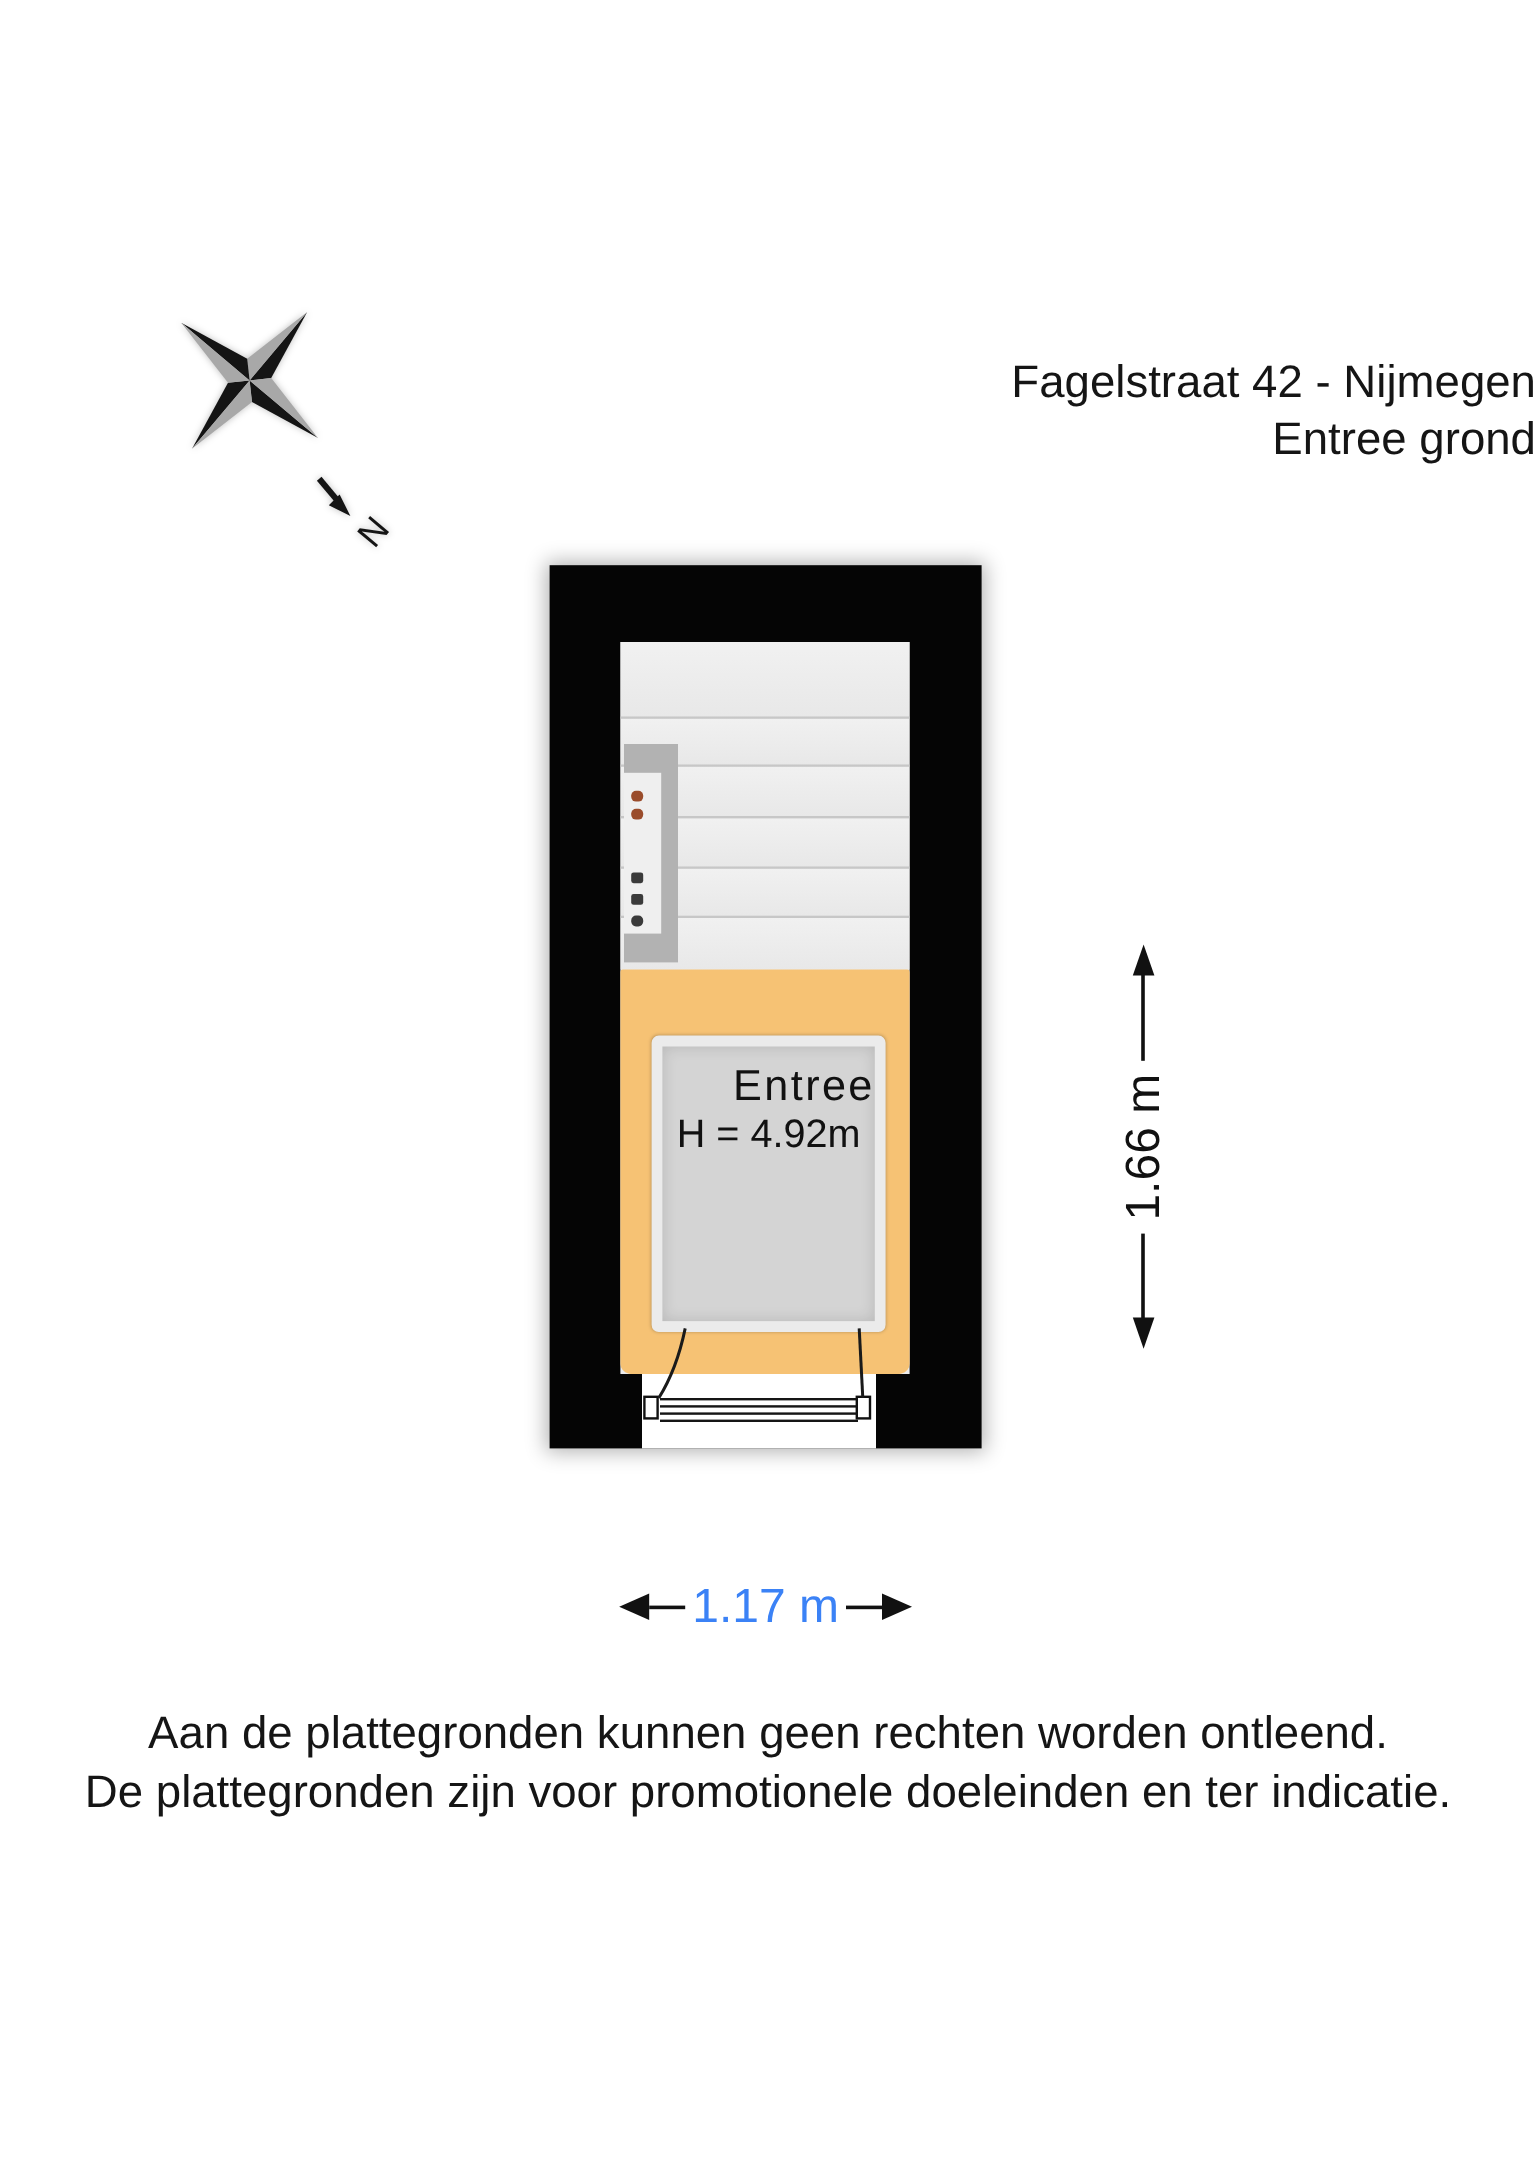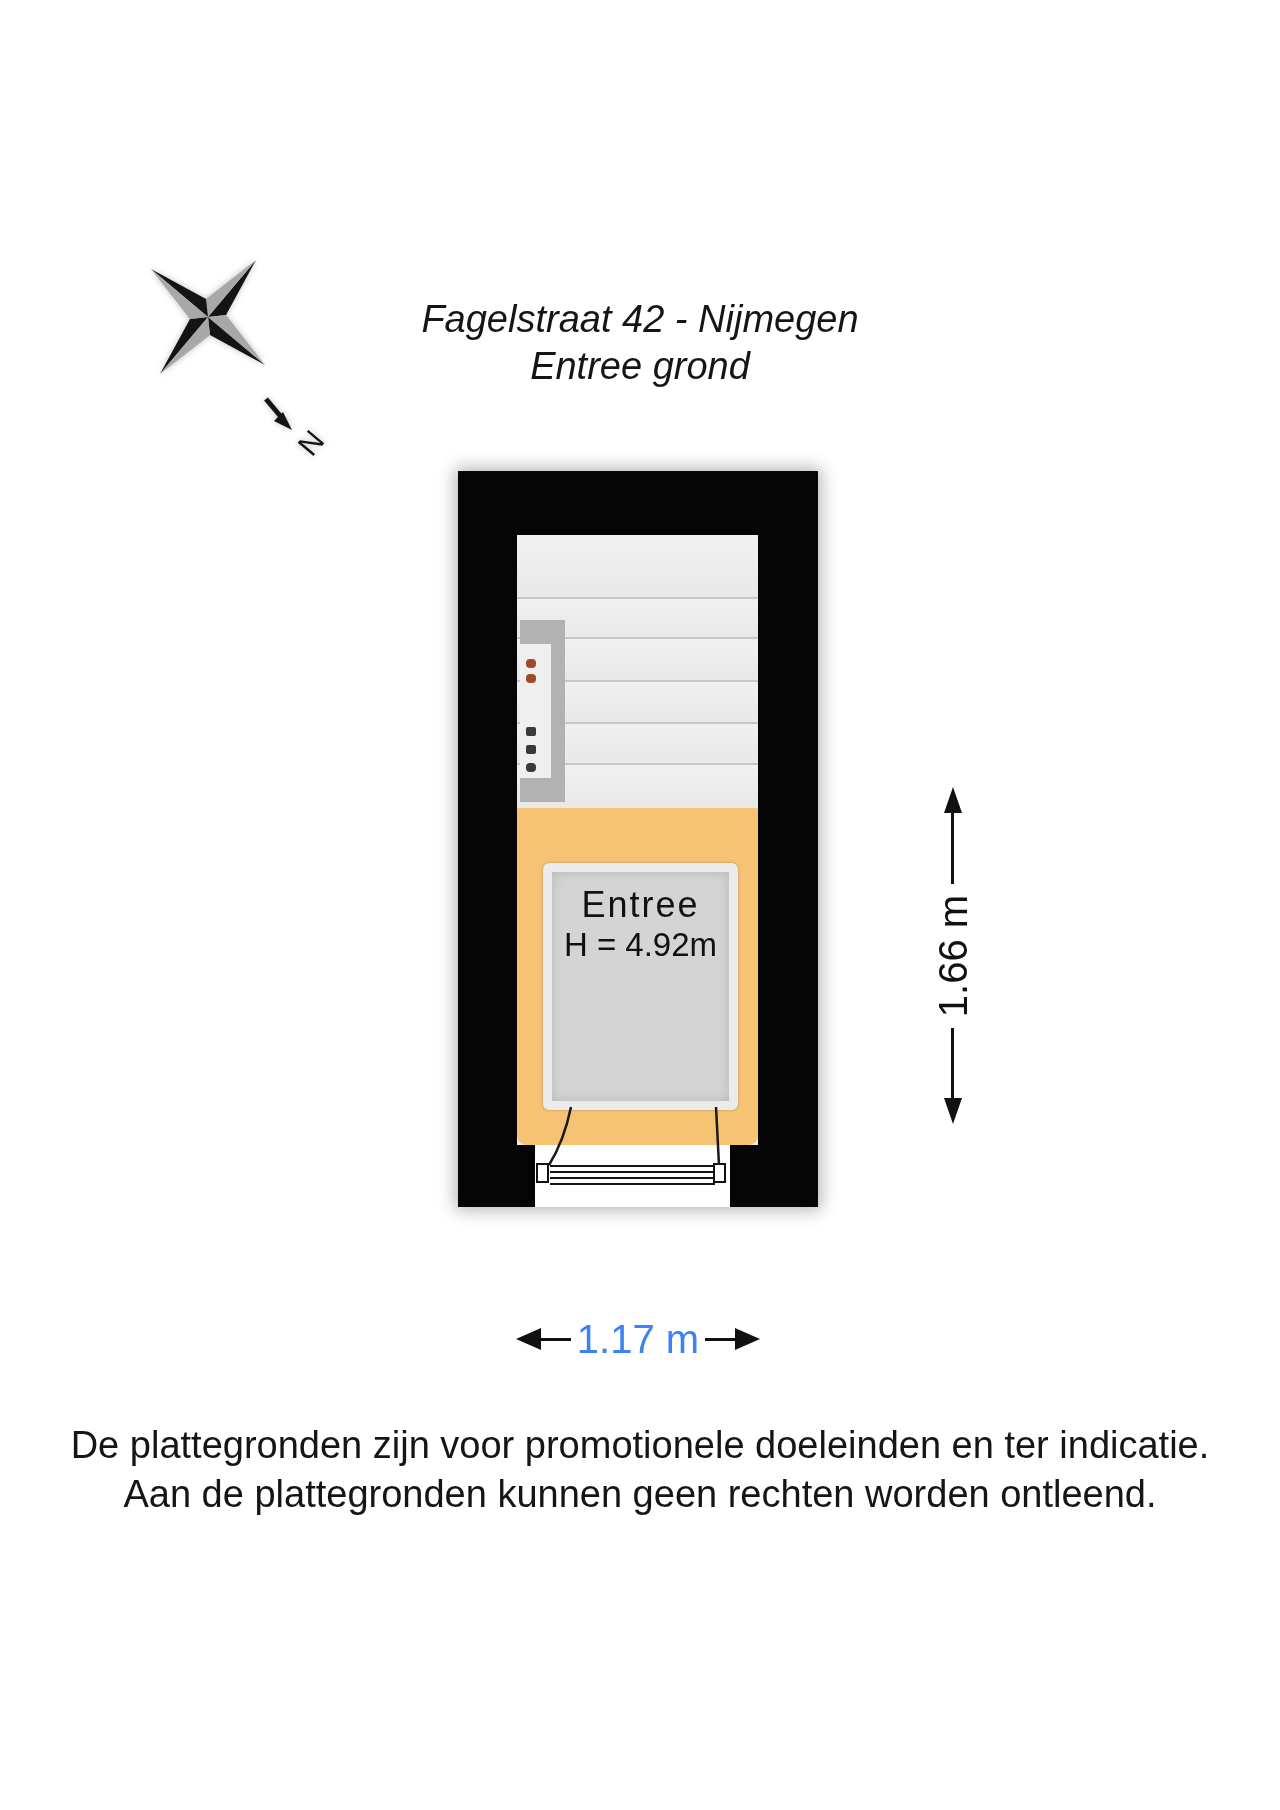--- a/index.html
+++ b/index.html
@@ -1,21 +1,21 @@
 <!DOCTYPE html>
 <html><head>
 <meta charset="utf-8">
 <style>
   html,body{margin:0;padding:0;background:#fff;}
   .page{
     position:relative;width:1280px;height:1810px;background:#ffffff;overflow:hidden;
     font-family:"Liberation Sans","DejaVu Sans",sans-serif;color:#1a1a1a;
   }
   
-  .title-block{position:absolute;top:296px;left:0;width:1280px;text-align:center;font-style:italic;}
+  .title-block{position:absolute;top:296px;left:0;width:1280px;text-align:right;}
   .title-line{font-size:38px;line-height:47px;color:#151515;}
   
   .compass{position:absolute;left:118px;top:243px;}
   
   .plan-outer{
     position:absolute;left:458px;top:471px;width:360px;height:736px;background:#050505;
     box-shadow:0 0 16px 3px rgba(0,0,0,0.30);
   }
   .plan-interior{position:absolute;left:59px;top:64px;width:241px;height:610px;background:#ededed;}
   .stairs{position:absolute;left:0;top:0;width:241px;height:273px;overflow:hidden;}
@@ -29,21 +29,21 @@
   .entree-floor{
     position:absolute;left:0;top:273px;width:241px;height:337px;background:#f6c274;
     border-radius:2px 2px 9px 9px;
   }
   .void-rect{
     position:absolute;left:26px;top:55px;width:177px;height:229px;
     background:#d4d4d4;border:9px solid #ebebeb;border-radius:6px;
     box-shadow:inset 0 0 12px rgba(0,0,0,0.14), 0 0 3px rgba(0,0,0,0.25);
     text-align:center;
   }
-  .room-name{margin-top:12px;font-size:36px;line-height:42px;letter-spacing:2px;color:#111;}
+  .room-name{margin-top:12px;font-size:36px;line-height:42px;letter-spacing:2px;color:#111;text-align:right;}
   .room-height{font-size:33px;line-height:38px;color:#111;}
   
   .door-opening{position:absolute;left:77px;top:674px;width:195px;height:62px;background:#ffffff;}
   .door-post{position:absolute;top:18px;width:13px;height:20px;background:#fff;border:2px solid #111;box-sizing:border-box;}
   .threshold-line{position:absolute;left:15px;width:165px;height:2px;background:#151515;}
   
   .overlay-svg{position:absolute;left:0;top:0;pointer-events:none;}
   
   .dim-v-head-up{position:absolute;left:944px;top:787px;width:0;height:0;
     border-left:9px solid transparent;border-right:9px solid transparent;border-bottom:26px solid #111;}
@@ -148,17 +148,17 @@
 
   <div class="dim-h">
     <div class="dim-h-head-left"></div>
     <div class="dim-h-shaft"></div>
     <div class="dim-h-label">1.17 m</div>
     <div class="dim-h-shaft"></div>
     <div class="dim-h-head-right"></div>
   </div>
 
   <div class="disclaimer">
+    <div class="disclaimer-line">Aan de plattegronden kunnen geen rechten worden ontleend.</div>
     <div class="disclaimer-line">De plattegronden zijn voor promotionele doeleinden en ter indicatie.</div>
-    <div class="disclaimer-line">Aan de plattegronden kunnen geen rechten worden ontleend.</div>
   </div>
 
 </div>
 
 </body></html>

